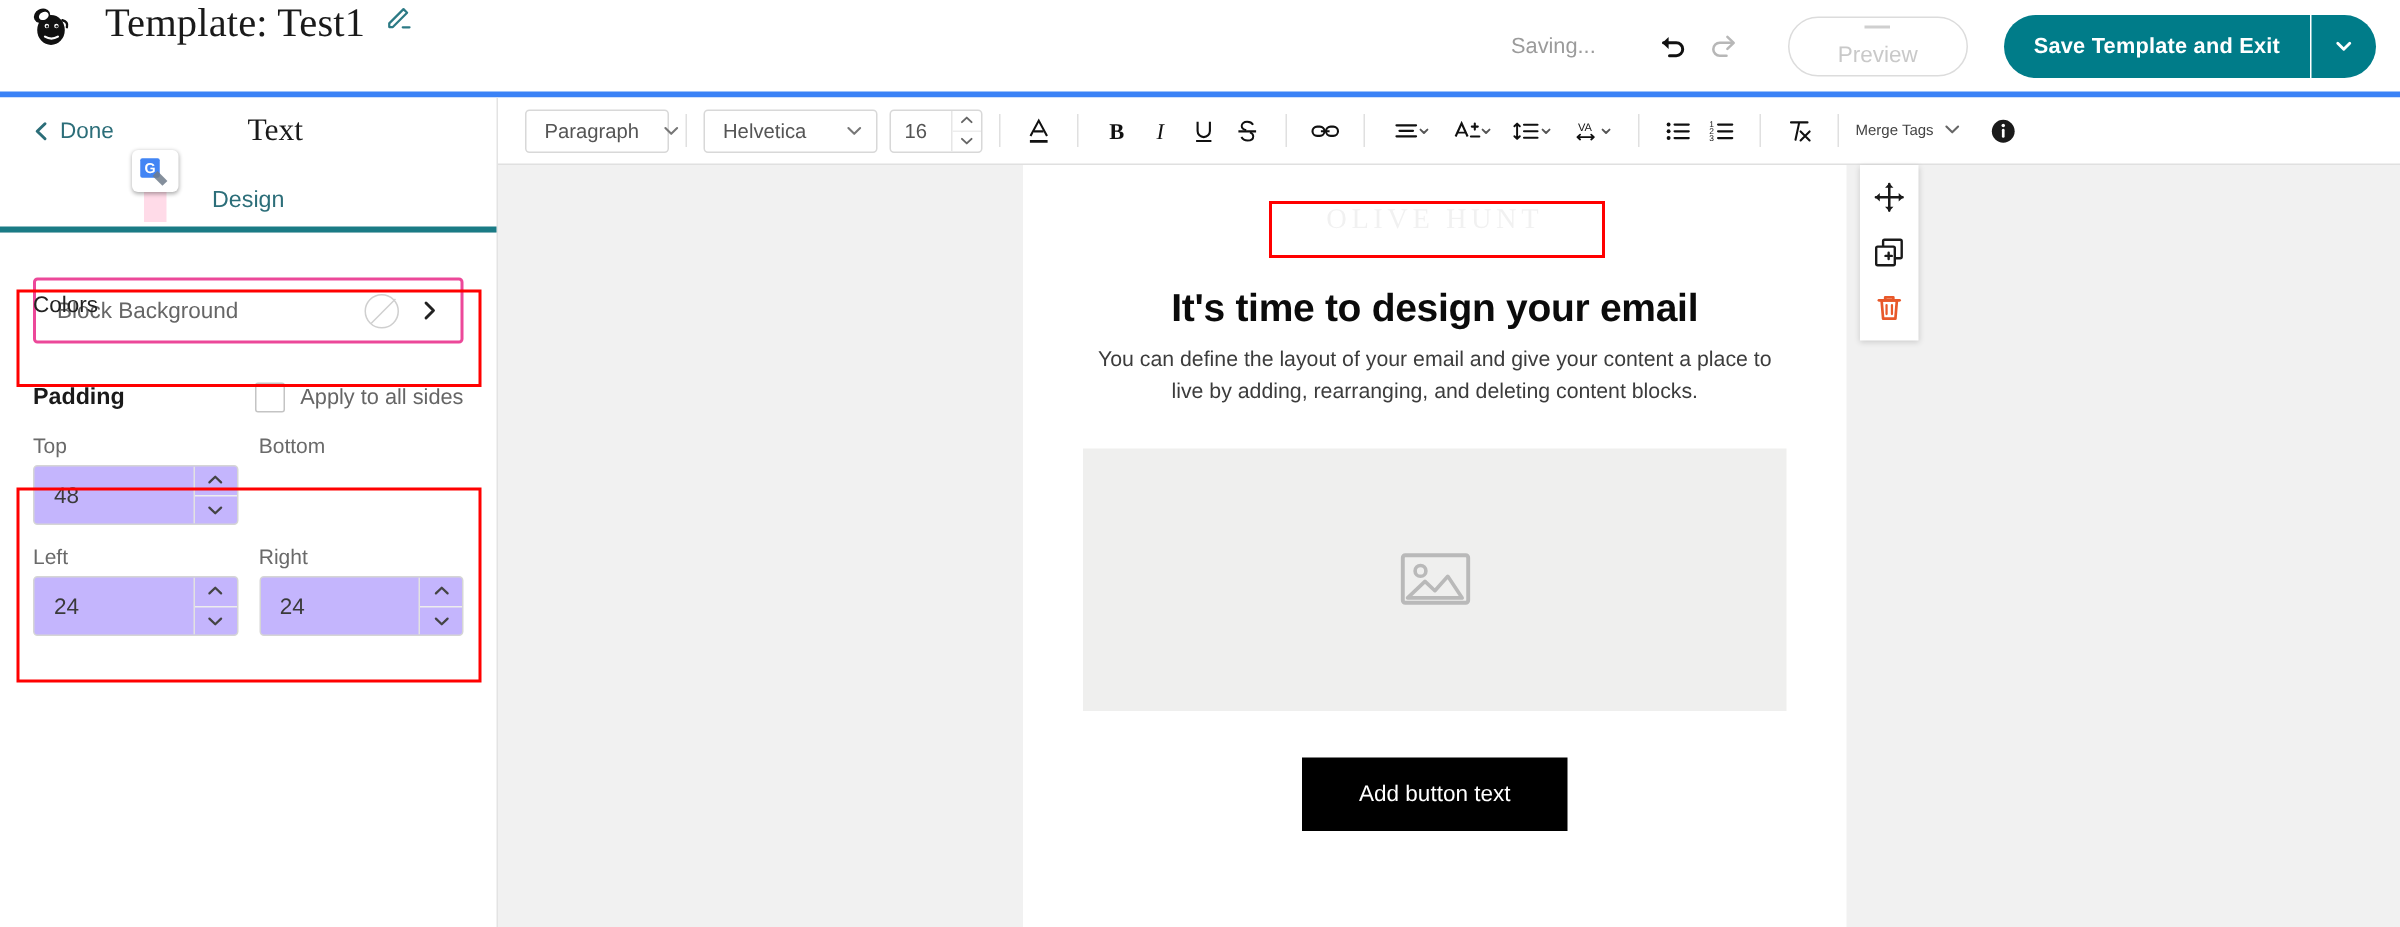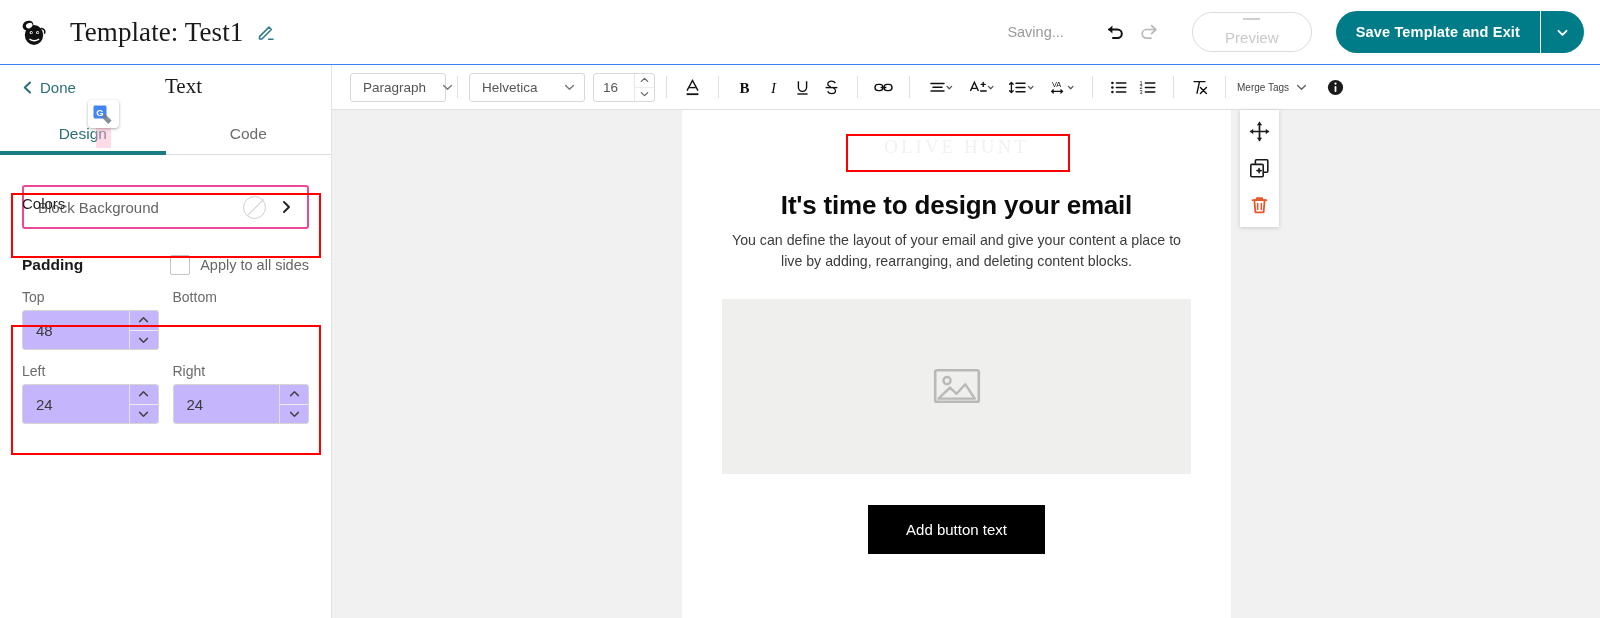--- a/index.html
+++ b/index.html
@@ -9,22 +9,22 @@
     background: #ffffff;
     font-family: "Liberation Sans", sans-serif;
     -webkit-font-smoothing: antialiased;
   }
 
   
   .topbar {
     position: absolute; left: 0; top: 0;
     width: 1600px; height: 65px;
     background: #ffffff;
-    border-bottom: 1px solid #3b82f6;
-    display: flex; align-items: center;
+    border-bottom: 4px solid #3b82f6;
+    display: flex; 
   }
   .mc-logo {
     margin-left: 18px; width: 34px; height: 34px;
     display: flex; align-items: center; justify-content: center;
     flex: 0 0 auto;
   }
   .tmpl-title {
     margin-left: 18px;
     font-family: "Liberation Serif", serif;
     font-size: 27px; color: #1a1a1a; letter-spacing: .1px;
@@ -351,23 +351,20 @@
       </svg>
       <span>Done</span>
     </div>
     <div class="sb-title">Text</div>
   </div>
 
   <div class="tabs">
     <div class="gt-hl"></div>
     <div class="tab active">
       <span>Design</span>
-    </div>
-    <div class="tab">
-      <span>Code</span>
     </div>
   </div>
   <div class="gtranslate">
     <svg width="21" height="19" viewBox="0 0 21 19">
       <rect x="0.5" y="0.5" width="13" height="13" rx="1.4" fill="#4285f4"></rect>
       <text x="7" y="10.6" font-size="9.5" font-family="Liberation Sans, sans-serif" fill="#fff" text-anchor="middle" font-weight="bold">G</text>
       <path d="M8 6.5h12.4v11.6H8z" fill="#fff" opacity="0"></path>
       <path d="M12 9l6.6 6.6-3.3 3.3L8.7 12.3z" fill="#6e7b8b" opacity=".85"></path>
     </svg>
   </div>

